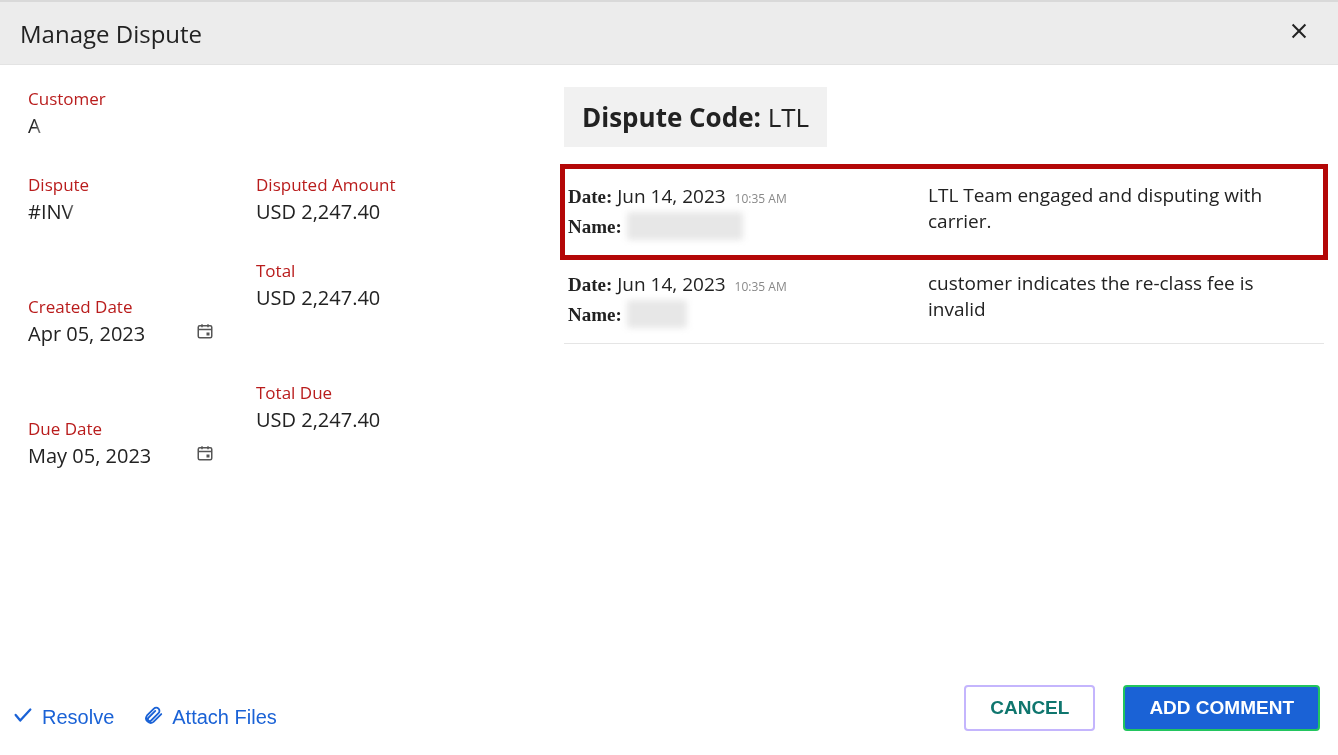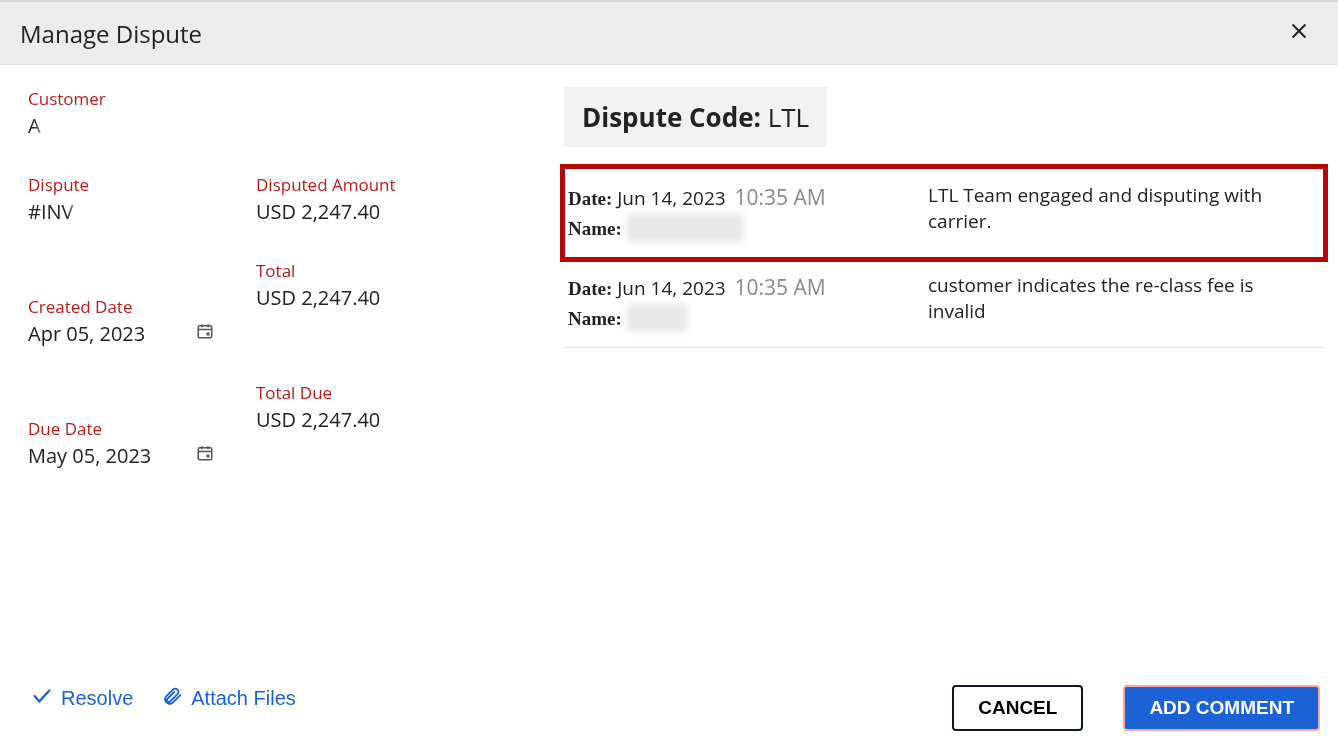--- a/index.html
+++ b/index.html
@@ -47,43 +47,43 @@
   }
   .dispute-code-bar b { font-weight:700; }
   .comments { border-top:1px solid #e5e5e5; }
   .comment {
     display:flex; padding: 14px 8px 14px 4px;
     border-bottom:1px solid #e5e5e5;
   }
   .comment-meta { width: 360px; }
   .comment-meta-line { font-size:19px; line-height:1.5; }
   .comment-meta-line b { font-weight:700;font-family:Liberation Serif, serif; }
-  .comment-time { font-size:21px; color:#888; font-weight:400; margin-left:4px; }
+  .comment-time { font-size:12px; color:#888; font-weight:400; margin-left:4px; }
   .comment-text { flex:1; font-size:19px; font-weight:400; }
   .comment.highlight {
     outline: 5px solid #b40707; outline-offset:-1px;
   }
   .footer {
-    display:flex; align-items:flex-start; justify-content:space-between;
-    padding: 0 18px 24px 31px;
+    display:flex; align-items:flex-end; justify-content:space-between;
+    padding: 0 18px 24px 12px;
   }
   .footer-left, .footer-right { display:flex; align-items:center; gap:28px; }
   .link-btn {
     background:none; border:none; font-size:20px; color:#1a62d6; cursor:pointer;
     display:inline-flex; align-items:center; gap:8px; font-weight:500;
   }
   .link-btn svg { width:22px; height:22px; }
   .btn {
     font-size:19px; font-weight:700; padding: 10px 24px; border-radius:4px; cursor:pointer;
   }
   .btn-outline {
-    background:#fff; color:#000000; border:2px solid #0f172a;
+    background:#fff; color:#0f766e; border:2px solid #c4b5fd;
   }
   .btn-primary {
-    background:#1a62d6; color:#fff; border:2px solid #fca5a5;margin-left:12px;
+    background:#1a62d6; color:#fff; border:2px solid #22c55e;
   }
 </style>
 </head>
 <body>
 
 <div class="dialog">
   <div class="header">
     <div class="header-title">Manage Dispute</div>
     <button class="close-btn">
       <span>

